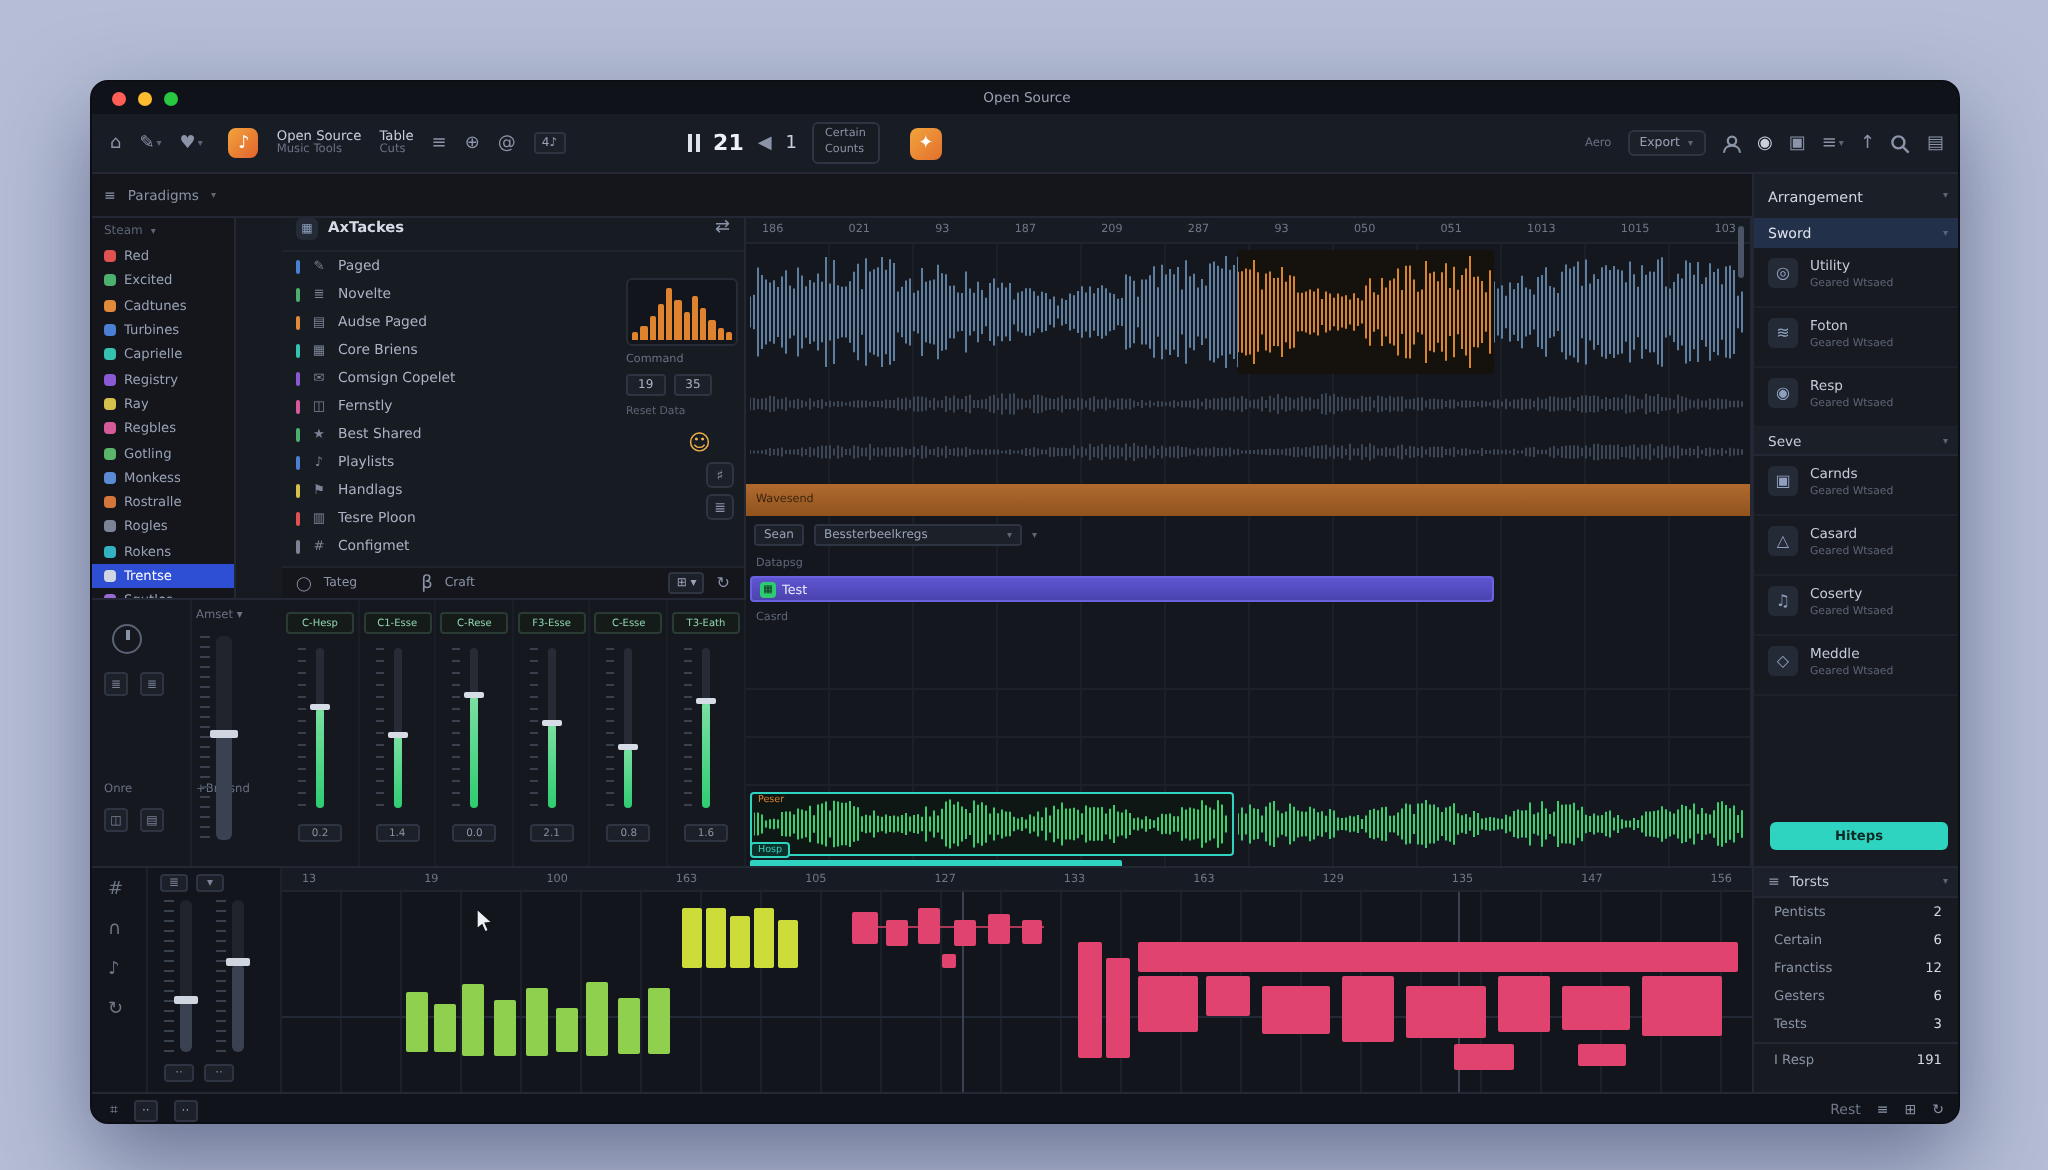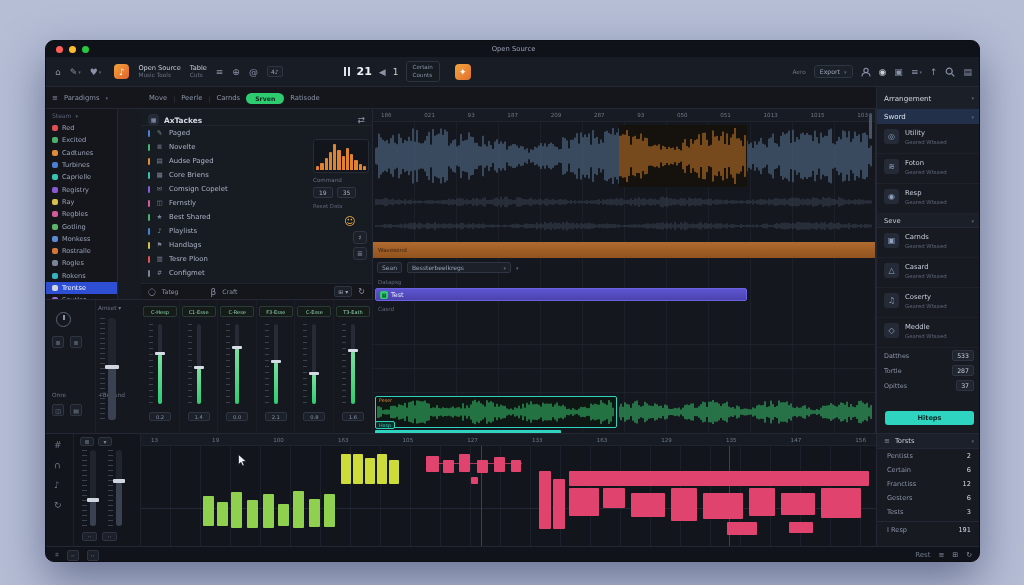--- a/index.html
+++ b/index.html
@@ -44,21 +44,21 @@
   .panel-h{font-size:7.2px;color:#d0d6e2}
   
   .sidebar{position:absolute;left:0;top:68px;width:72px;height:190px;background:#14161c;border-right:1px solid #232834;overflow:hidden}
   .section-label{display:flex;align-items:center;gap:4px;padding:3px 6px;font-size:6px;color:#5c6476}
   .sb-row{display:flex;align-items:center;gap:4px;height:12.3px;padding:0 6px}
   .sb-row.sel{background:#2e4fd4}
   .sb-row.sel .sb-lb{color:#fff}
   .sb-ic{width:6px;height:6px;border-radius:2px;flex:none}
   .sb-lb{font-size:6.6px;color:#99a2b6;white-space:nowrap;overflow:hidden}
   .browser{position:absolute;left:95px;top:68px;width:232px;height:190px;background:#171b22;border-right:1px solid #232834}
-  .br-head{display:flex;align-items:flex-end;gap:5px;height:17px;padding:0 7px;border-bottom:1px solid #20242d}
+  .br-head{display:flex;align-items:flex-start;gap:5px;height:17px;padding:0 7px;border-bottom:1px solid #20242d}
   .br-head-ic{width:11px;height:11px;border-radius:3px;background:#242a36;color:#8ea0bd;font-size:6px;display:flex;align-items:center;justify-content:center}
   .br-head-t{font-size:7.4px;color:#d6dbe6;font-weight:bold}
   .br-row{display:flex;align-items:center;gap:5px;height:14px;padding:0 7px;width:170px}
   .br-tick{width:2px;height:7px;border-radius:1px;flex:none}
   .br-ic{font-size:6.6px;color:#7b8496;width:9px;text-align:center}
   .br-lb{font-size:6.9px;color:#aab2c4;white-space:nowrap}
   .hist{position:absolute;left:172px;top:30px;width:56px;height:34px;background:#12151c;border:1px solid #262b35;border-radius:3px;
         display:flex;align-items:flex-end;gap:1px;padding:2px}
   .hbar{flex:1;background:#e0832f;border-radius:1px 1px 0 0}
   .insp-lb{position:absolute;left:172px;top:68px;font-size:5.6px;color:#6b7284}
@@ -224,29 +224,20 @@
       <span class="tb-ic">▤</span>
     </div>
   </div>
 
   <div class="subtoolbar">
     <div class="st-zone" style="left:0;width:95px;padding:0 6px">
       <span class="tb-ic" style="font-size:7px">≡</span>
       <span class="st-tab">Paradigms</span>
       <span class="chev">▾</span>
     </div>
-    <div class="st-zone" style="left:95px;width:232px;padding:0 8px">
-      <span class="st-tab">Move</span>
-      <span class="st-sep">|</span>
-      <span class="st-tab">Peerle</span>
-      <span class="st-sep">|</span>
-      <span class="st-tab">Carnds</span>
-      <span class="pill">Srven</span>
-      <span class="st-tab">Ratisode</span>
-    </div>
     <div class="st-zone" style="left:830px;width:105px;padding:0 7px;justify-content:space-between;background:#1b1f27;border-left:1px solid #232834">
       <span class="panel-h">Arrangement</span>
       <span class="chev">▾</span>
     </div>
   </div>
 
   <div class="sidebar">
     <div class="section-label">
       <span>Steam</span>
         <span class="chev">▾</span>
@@ -548,34 +539,20 @@
             <div class="rp-ti">Coserty</div>
             <div class="rp-su">Geared Wtsaed</div>
           </div>
         </div>
         <div class="rp-item">
           <span class="rp-ic">◇</span>
           <div>
             <div class="rp-ti">Meddle</div>
             <div class="rp-su">Geared Wtsaed</div>
           </div>
-        </div>
-      </div>
-    <div>
-        <div class="rp-stat">
-          <span class="rp-sl">Datthes</span>
-          <span class="rp-sv">533</span>
-        </div>
-        <div class="rp-stat">
-          <span class="rp-sl">Tortle</span>
-          <span class="rp-sv">287</span>
-        </div>
-        <div class="rp-stat">
-          <span class="rp-sl">Opittes</span>
-          <span class="rp-sv">37</span>
         </div>
       </div>
     <div class="teal-btn">Hiteps</div>
   </div>
 
   <div class="totals">
     <div class="tt-head">
       <span class="tb-ic" style="font-size:7px">≡</span>
       <span>Torsts</span>
       <span style="margin-left:auto" class="chev">▾</span>

